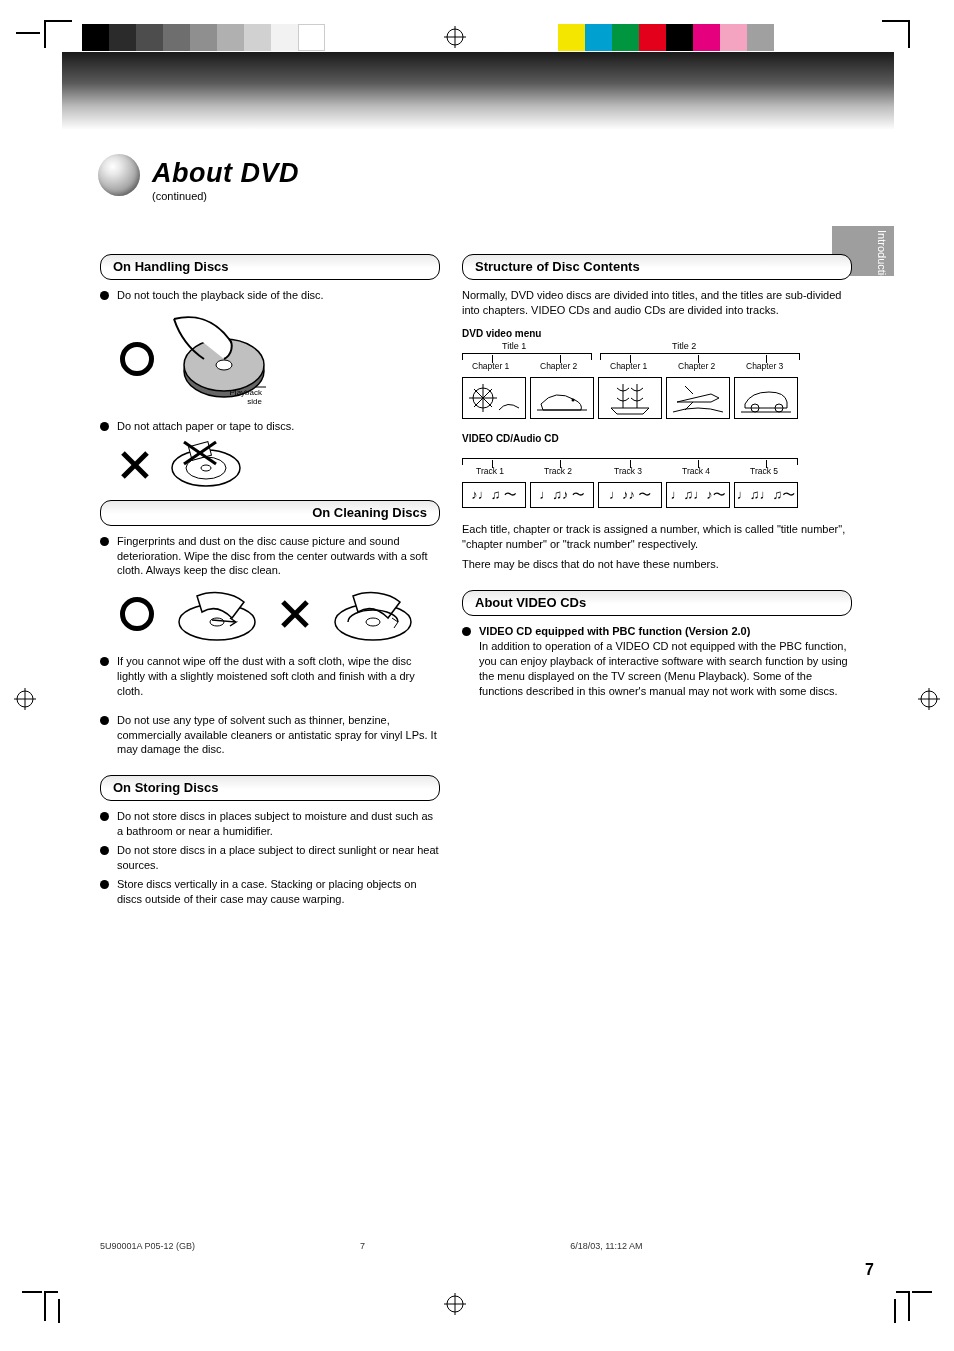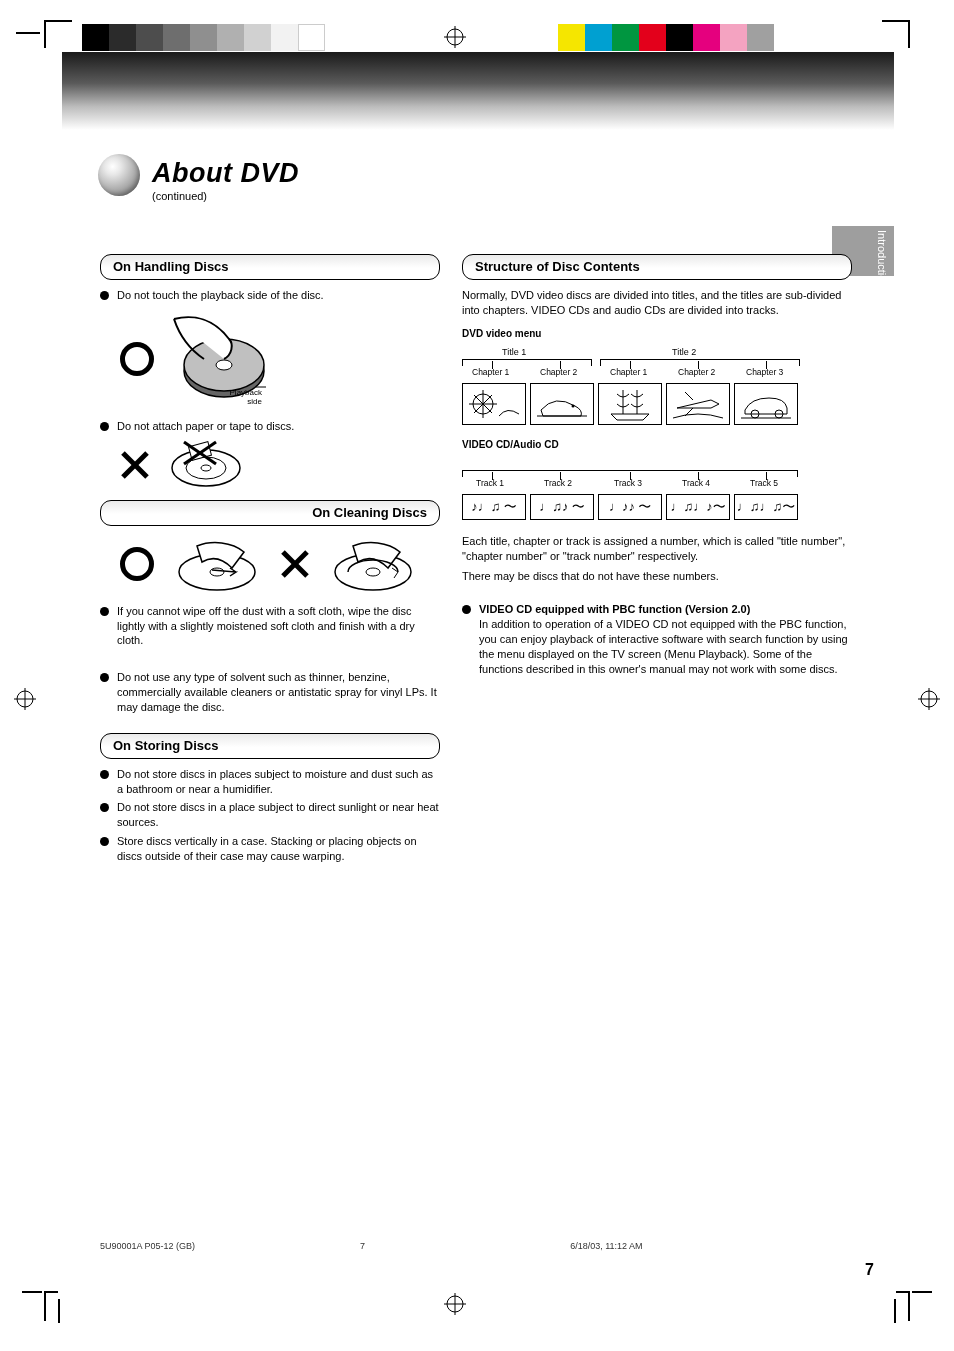--- a/index.html
+++ b/index.html
@@ -91,21 +91,21 @@
 
   
   .diagram { margin-top:6px; margin-bottom:14px; }
   .diagram .label { font-size:10px; font-weight:bold; }
   .thumb-row { display:flex; gap:4px; margin-top:2px; }
   .thumb {
     width:64px; height:42px; border:1.5px solid #000; background:#fff; position:relative;
     display:flex; align-items:center; justify-content:center;
     font-size:18px; font-family: serif;
   }
-  .bracket-row { position:relative; height:34px; margin-top:8px; }
+  .bracket-row { position:relative; height:34px; margin-top:2px; }
   .brk { position:absolute; border-top:1px solid #000; }
   .brk:before,.brk:after { content:""; position:absolute; top:0; width:1px; height:6px; background:#000; }
   .brk:before { left:0; } .brk:after { right:0; }
   .brk-label { position:absolute; font-size:9px; top:-13px; }
   .brk-down { position:absolute; width:1px; height:8px; background:#000; top:14px; }
   .mini-label { position:absolute; font-size:8.5px; top:20px; }
 
   .note-tilde { font-family: 'Times New Roman', serif; }
 
   
@@ -214,20 +214,24 @@
       <ellipse cx="40" cy="28" rx="34" ry="18" fill="#fff" stroke="#000" stroke-width="1.5"></ellipse>
       <ellipse cx="40" cy="28" rx="20" ry="11" fill="none" stroke="#000"></ellipse>
       <ellipse cx="40" cy="28" rx="5" ry="3" fill="none" stroke="#000"></ellipse>
       <rect x="24" y="4" width="20" height="14" fill="#fff" stroke="#000" transform="rotate(-15 34 11)"></rect>
       <line x1="18" y1="2" x2="50" y2="24" stroke="#000" stroke-width="3"></line>
       <line x1="50" y1="2" x2="18" y2="24" stroke="#000" stroke-width="3"></line>
     </svg>
   </div>
 
   <div class="sect-header" style="text-align:right;">On Cleaning Discs</div>
+  <div class="bullet-row">
+    <div class="bullet-dot"></div>
+    <div class="bullet-text body-text">Fingerprints and dust on the disc cause picture and sound deterioration. Wipe the disc from the center outwards with a soft cloth. Always keep the disc clean.</div>
+  </div>
   <div class="illus" style="display:flex;align-items:center;gap:18px;">
     <span class="ok-mark"></span>
     <svg width="90" height="60" viewBox="0 0 90 60">
       <ellipse cx="45" cy="38" rx="38" ry="18" fill="#fff" stroke="#000" stroke-width="1.5"></ellipse>
       <ellipse cx="45" cy="38" rx="7" ry="4" fill="#fff" stroke="#000"></ellipse>
       <path d="M25 12 C 40 6, 60 8, 72 18 L 60 34 C 50 24, 40 22, 30 28 Z" fill="#fff" stroke="#000" stroke-width="1.5"></path>
       <path d="M40 36 L 64 38 L 58 42 M64 38 L 58 34" fill="none" stroke="#000" stroke-width="1.5"></path>
     </svg>
     <span class="ng-mark"></span>
     <svg width="90" height="60" viewBox="0 0 90 60">
@@ -236,21 +240,21 @@
       <path d="M25 12 C 40 6, 60 8, 72 18 L 60 34 C 50 24, 40 22, 30 28 Z" fill="#fff" stroke="#000" stroke-width="1.5"></path>
       <path d="M20 38 A 25 12 0 1 1 70 38" fill="none" stroke="#000" stroke-width="1.5"></path>
       <path d="M70 38 L 64 34 M70 38 L 66 44" fill="none" stroke="#000"></path>
     </svg>
   </div>
 
   <div class="bullet-row" style="margin-top:6px;">
     <div class="bullet-dot"></div>
     <div class="bullet-text body-text">If you cannot wipe off the dust with a soft cloth, wipe the disc lightly with a slightly moistened soft cloth and finish with a dry cloth.</div>
   </div>
-  <div class="bullet-row" style="margin-top:22px;">
+  <div class="bullet-row" style="margin-top:14px;">
     <div class="bullet-dot"></div>
     <div class="bullet-text body-text">Do not use any type of solvent such as thinner, benzine, commercially available cleaners or antistatic spray for vinyl LPs. It may damage the disc.</div>
   </div>
 
   <div class="sect-header" style="margin-top:18px;">On Storing Discs</div>
   <div class="bullet-row">
     <div class="bullet-dot"></div>
     <div class="bullet-text body-text">Do not store discs in places subject to moisture and dust such as a bathroom or near a humidifier.</div>
   </div>
   <div class="bullet-row">
@@ -351,20 +355,21 @@
       <div class="thumb note-tilde" style="height:26px; font-size:13px;">♩♫♪&nbsp;〜</div>
       <div class="thumb note-tilde" style="height:26px; font-size:13px;">♩♪♪&nbsp;〜</div>
       <div class="thumb note-tilde" style="height:26px; font-size:13px;">♩♫♩♪〜</div>
       <div class="thumb note-tilde" style="height:26px; font-size:13px;">♩♫♩♫〜</div>
     </div>
   </div>
 
   <div class="body-text" style="margin-top:4px;">Each title, chapter or track is assigned a number, which is called "title number", "chapter number" or "track number" respectively.</div>
   <div class="body-text" style="margin-top:6px; margin-bottom:18px;">There may be discs that do not have these numbers.</div>
 
+  <div class="sect-header">About VIDEO CDs</div>
 
   <div class="bullet-row" style="margin-top:8px;">
     <div class="bullet-dot"></div>
     <div class="bullet-text body-text">
       <b>VIDEO CD equipped with PBC function (Version 2.0)</b><br>
       <span>In addition to operation of a VIDEO CD not equipped with the PBC function, you can enjoy playback of interactive software with search function by using the menu displayed on the TV screen (Menu Playback). Some of the functions described in this owner's manual may not work with some discs.</span>
     </div>
   </div>
 </div>
 

